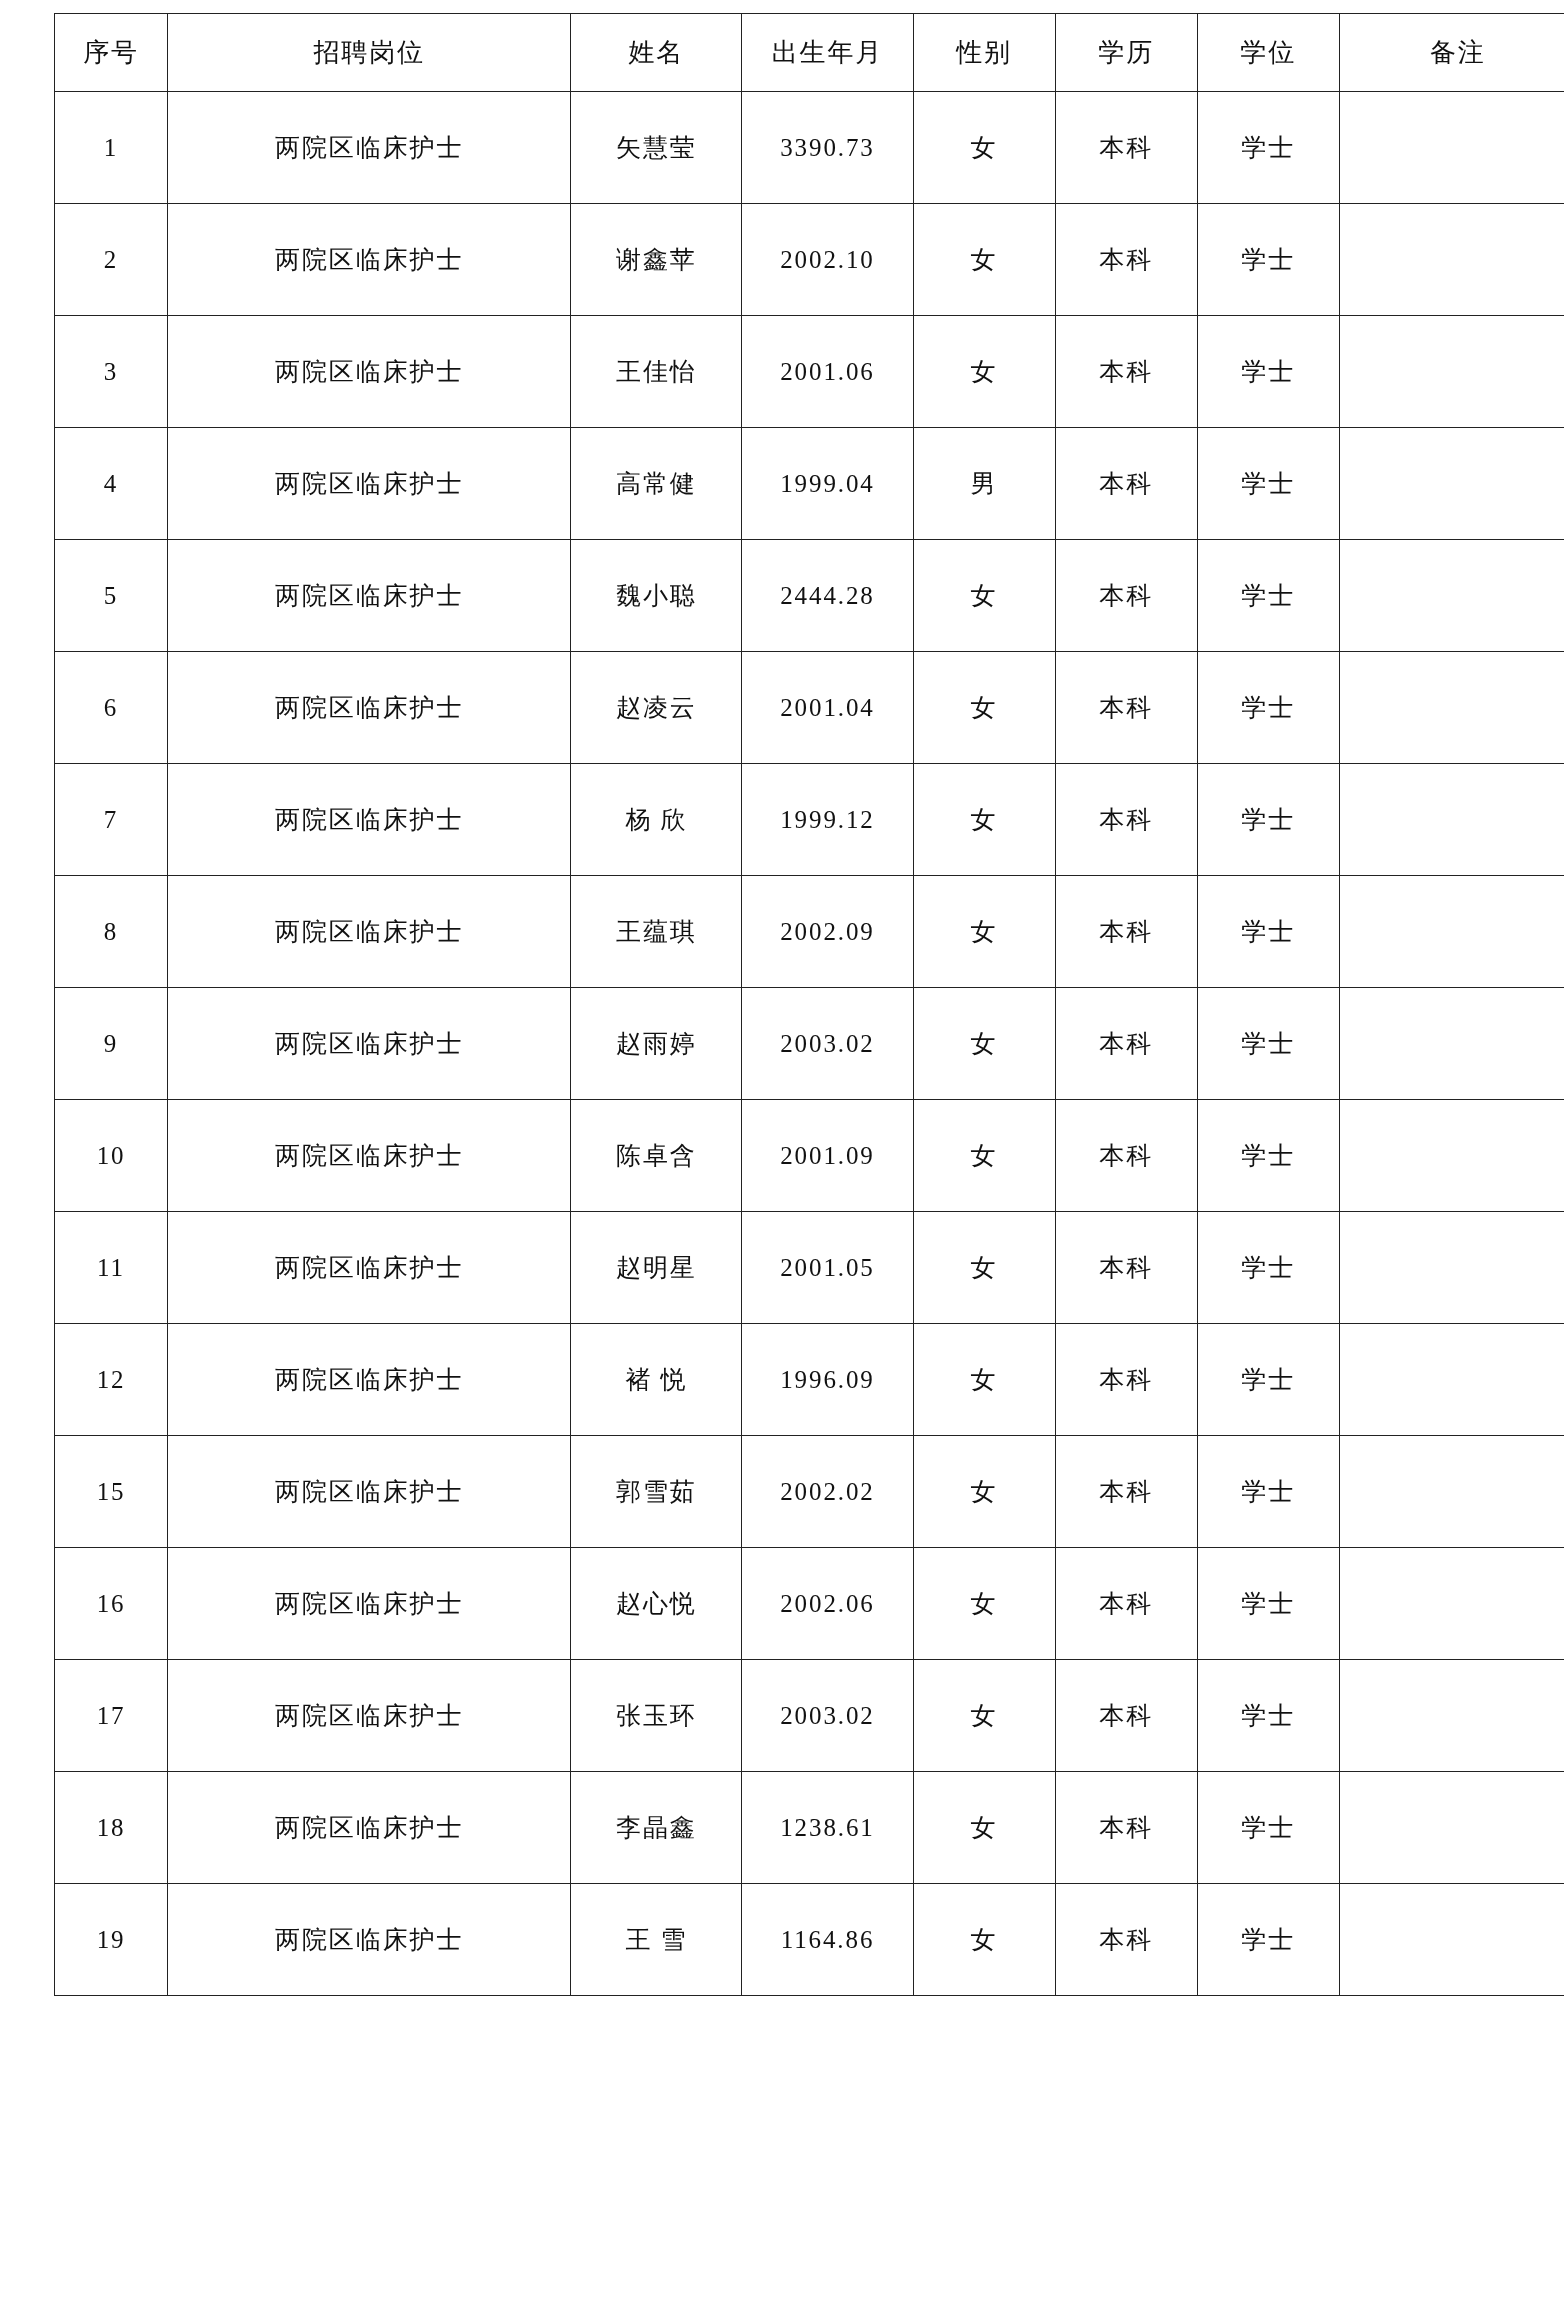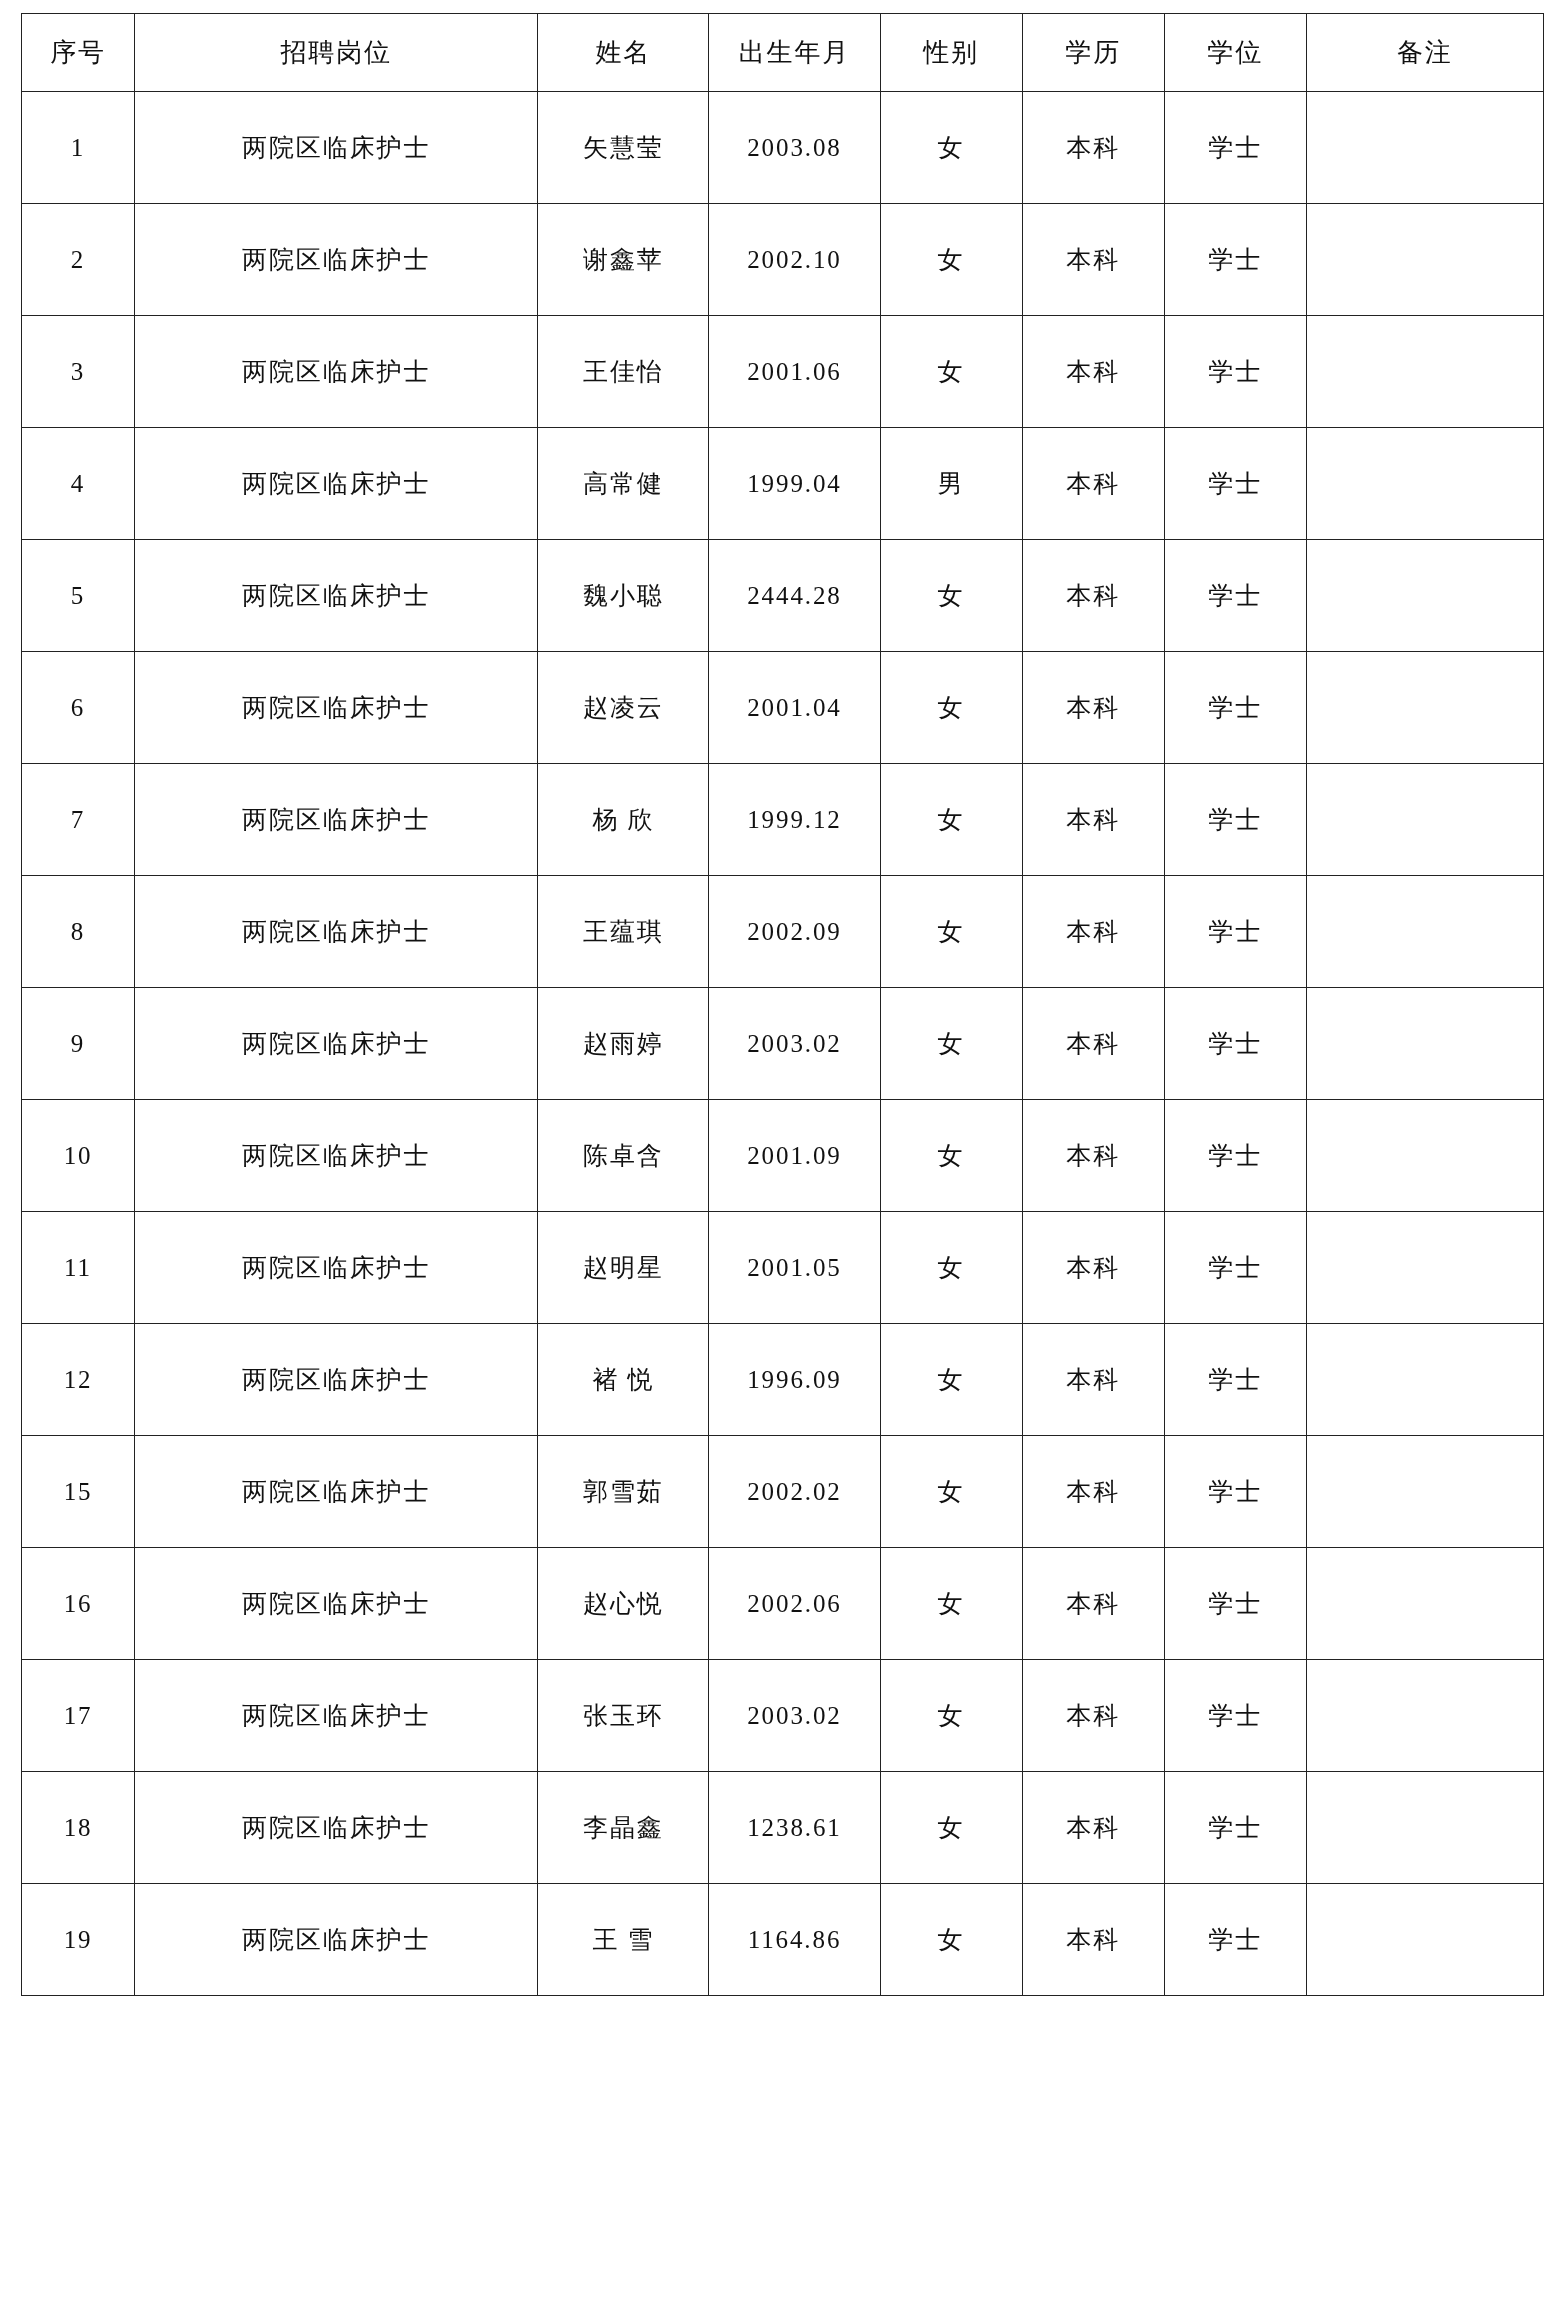--- a/index.html
+++ b/index.html
@@ -13,20 +13,21 @@
     font-family: "Liberation Serif", "DejaVu Serif", serif;
     color: #0c0c0c;
     overflow: hidden;
   }
   .page {
     position: relative;
     width: 1311px;
     height: 2324px;
     box-sizing: border-box;
     padding: 13.4px 21px 0 21px;
+    margin-left: 33px;
   }
   table.roster {
     width: 1523px;
     border-collapse: collapse;
     table-layout: fixed;
     margin: 0 auto;
   }
   table.roster th,
   table.roster td {
     border: 1px solid #222222;
@@ -96,21 +97,21 @@
         <th>学历</th>
         <th>学位</th>
         <th>备注</th>
       </tr>
     </thead>
     <tbody id="roster-body">
         <tr>
           <td class="num">1</td>
           <td class="post">两院区临床护士</td>
           <td class="name">矢慧莹</td>
-          <td class="birth">2003.08</td>
+          <td class="birth">3390.73</td>
           <td class="gender">女</td>
           <td class="edu">本科</td>
           <td class="degree">学士</td>
           <td class="note"></td>
         </tr>
         <tr>
           <td class="num">2</td>
           <td class="post">两院区临床护士</td>
           <td class="name">谢鑫苹</td>
           <td class="birth">2002.10</td>

